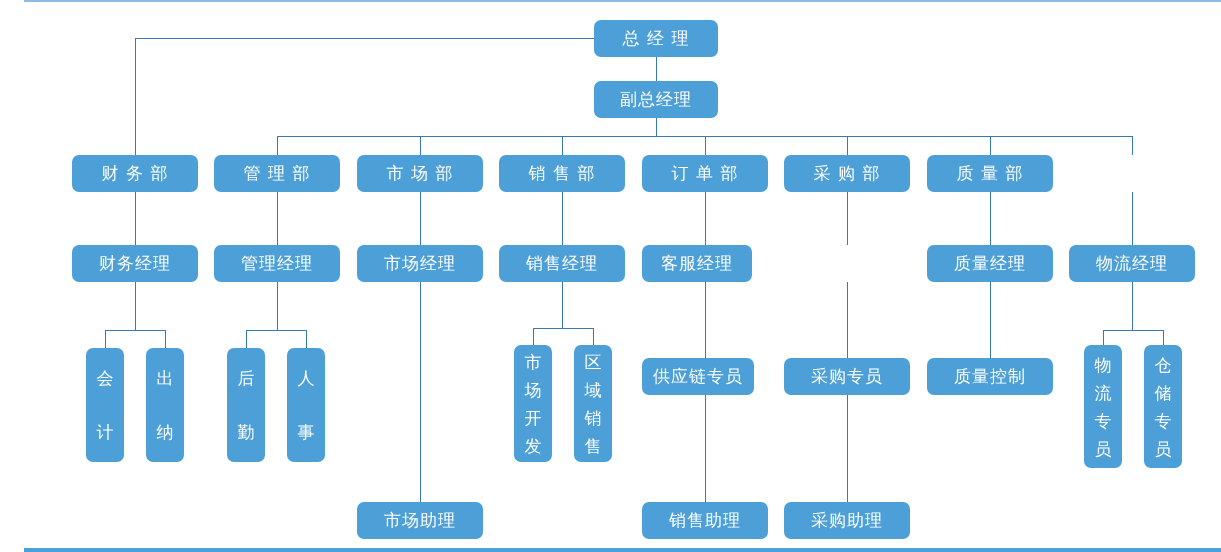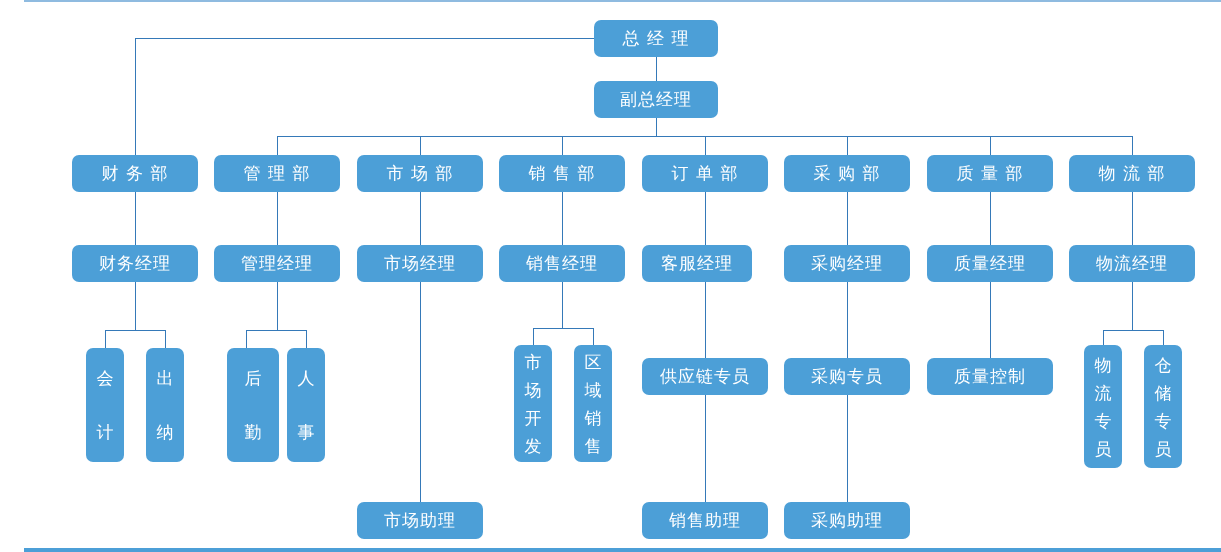--- a/index.html
+++ b/index.html
@@ -127,41 +127,39 @@
 
   <div class="node" style="left:570px;top:81px;width:124px;height:37px">副总经理</div>
 
   <div class="node" style="left:48px;top:155px;width:126px;height:37px">财 务 部</div>
   <div class="node" style="left:190px;top:155px;width:126px;height:37px">管 理 部</div>
   <div class="node" style="left:333px;top:155px;width:126px;height:37px">市 场 部</div>
   <div class="node" style="left:475px;top:155px;width:126px;height:37px">销 售 部</div>
   <div class="node" style="left:618px;top:155px;width:126px;height:37px">订 单 部</div>
   <div class="node" style="left:760px;top:155px;width:126px;height:37px">采 购 部</div>
   <div class="node" style="left:903px;top:155px;width:126px;height:37px">质 量 部</div>
-  <div class="node" style="left:1045px;top:155px;width:126px;height:37px">物 流 部</div>
 
   <div class="node" style="left:48px;top:245px;width:126px;height:37px">财务经理</div>
   <div class="node" style="left:190px;top:245px;width:126px;height:37px">管理经理</div>
   <div class="node" style="left:333px;top:245px;width:126px;height:37px">市场经理</div>
   <div class="node" style="left:475px;top:245px;width:126px;height:37px">销售经理</div>
   <div class="node" style="left:618px;top:245px;width:110px;height:37px">客服经理</div>
-  <div class="node" style="left:760px;top:245px;width:126px;height:37px">采购经理</div>
   <div class="node" style="left:903px;top:245px;width:126px;height:37px">质量经理</div>
   <div class="node" style="left:1045px;top:245px;width:126px;height:37px">物流经理</div>
 
   <div class="node vert lh-lg" style="left:62px;top:348px;width:38px;height:114px">会计</div>
   <div class="node vert lh-lg" style="left:122px;top:348px;width:38px;height:114px">出纳</div>
-  <div class="node vert lh-lg" style="left:203px;top:348px;width:52px;height:114px">后勤</div>
+  <div class="node vert lh-lg" style="left:203px;top:348px;width:38px;height:114px">后勤</div>
   <div class="node vert lh-lg" style="left:263px;top:348px;width:38px;height:114px">人事</div>
   <div class="node vert lh-sm" style="left:490px;top:345px;width:38px;height:117px">市场开发</div>
   <div class="node vert lh-sm" style="left:550px;top:345px;width:38px;height:117px">区域销售</div>
   <div class="node vert lh-sm" style="left:1060px;top:345px;width:38px;height:123px">物流专员</div>
   <div class="node vert lh-sm" style="left:1120px;top:345px;width:38px;height:123px">仓储专员</div>
 
-  <div class="node" style="left:618px;top:358px;width:126px;height:37px">供应链专员</div>
+  <div class="node" style="left:618px;top:358px;width:112px;height:37px">供应链专员</div>
   <div class="node" style="left:760px;top:358px;width:126px;height:37px">采购专员</div>
   <div class="node" style="left:903px;top:358px;width:126px;height:37px">质量控制</div>
 
   <div class="node" style="left:333px;top:502px;width:126px;height:37px">市场助理</div>
   <div class="node" style="left:618px;top:502px;width:126px;height:37px">销售助理</div>
   <div class="node" style="left:760px;top:502px;width:126px;height:37px">采购助理</div>
 
 </div>
 
 </body></html>

